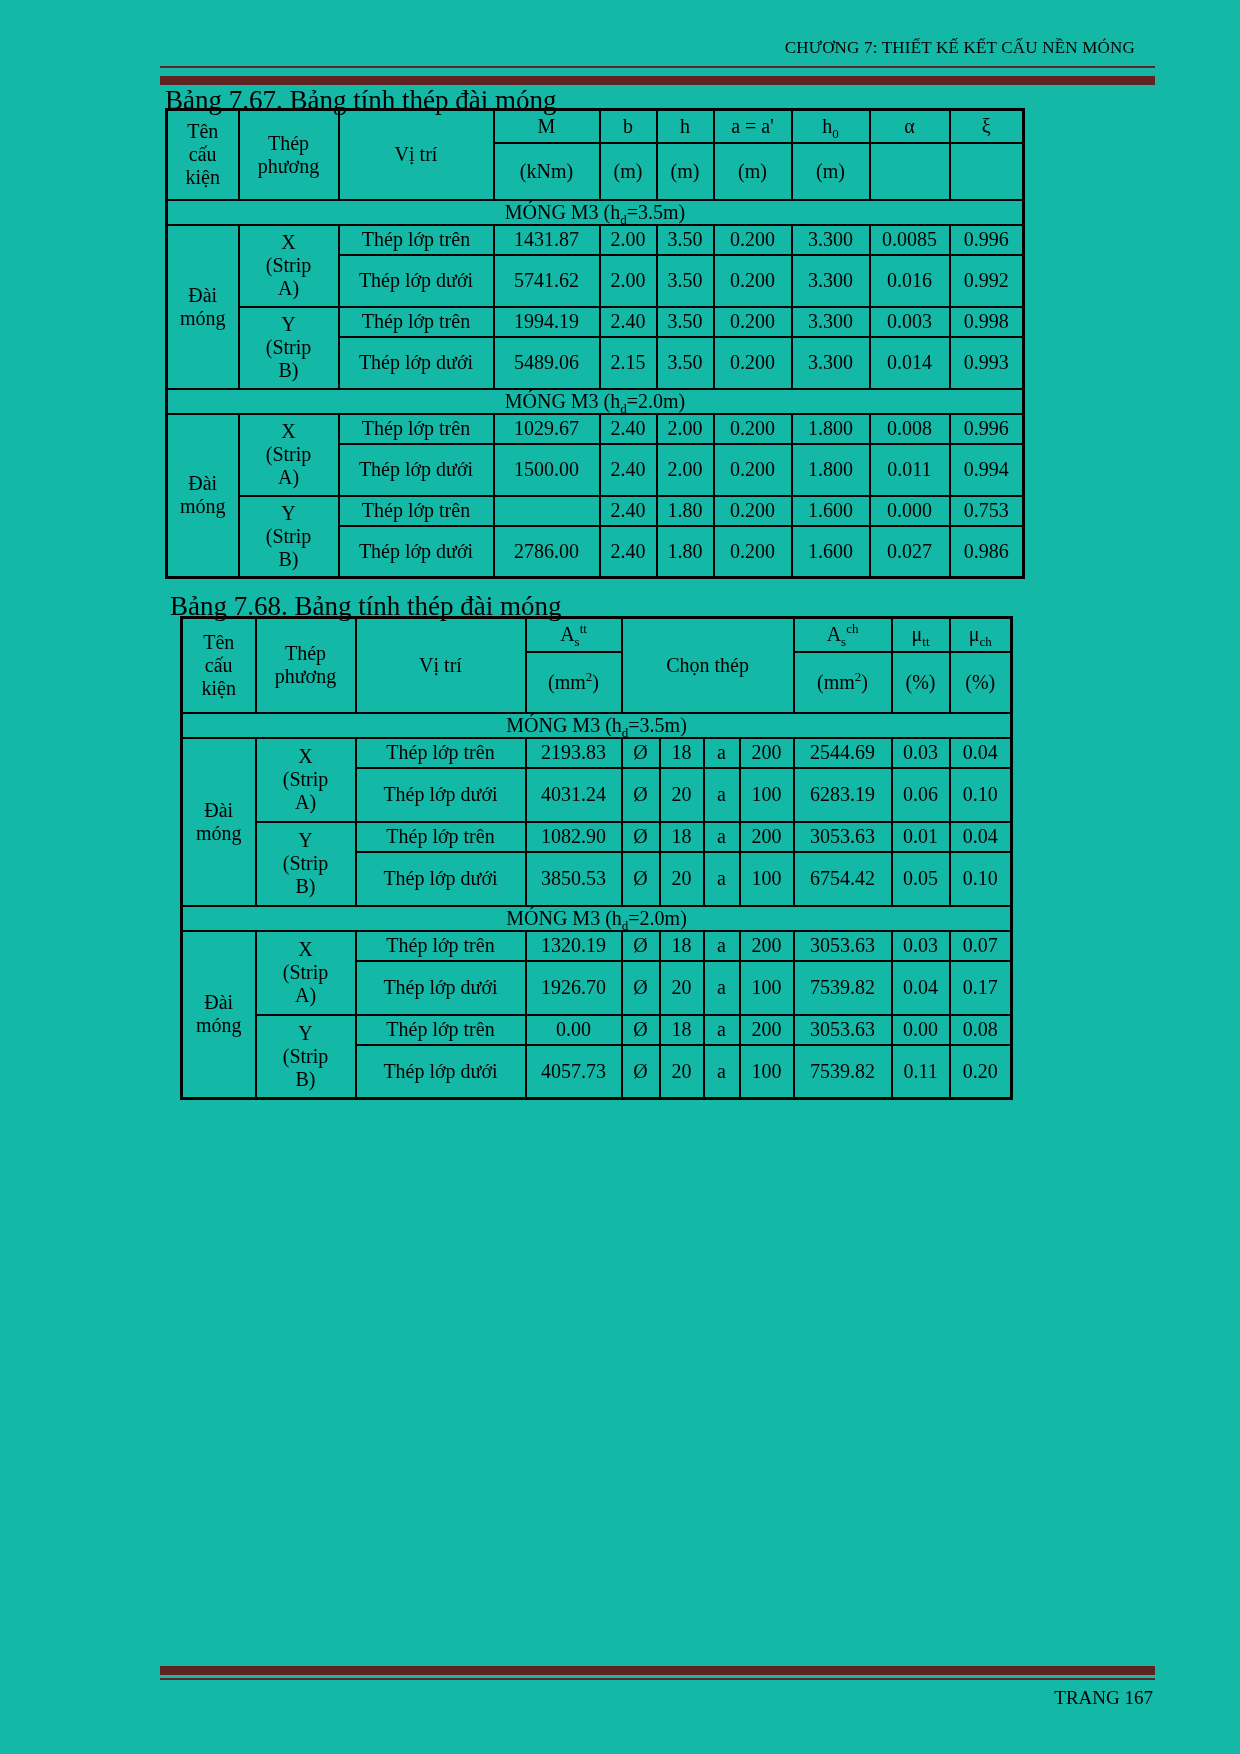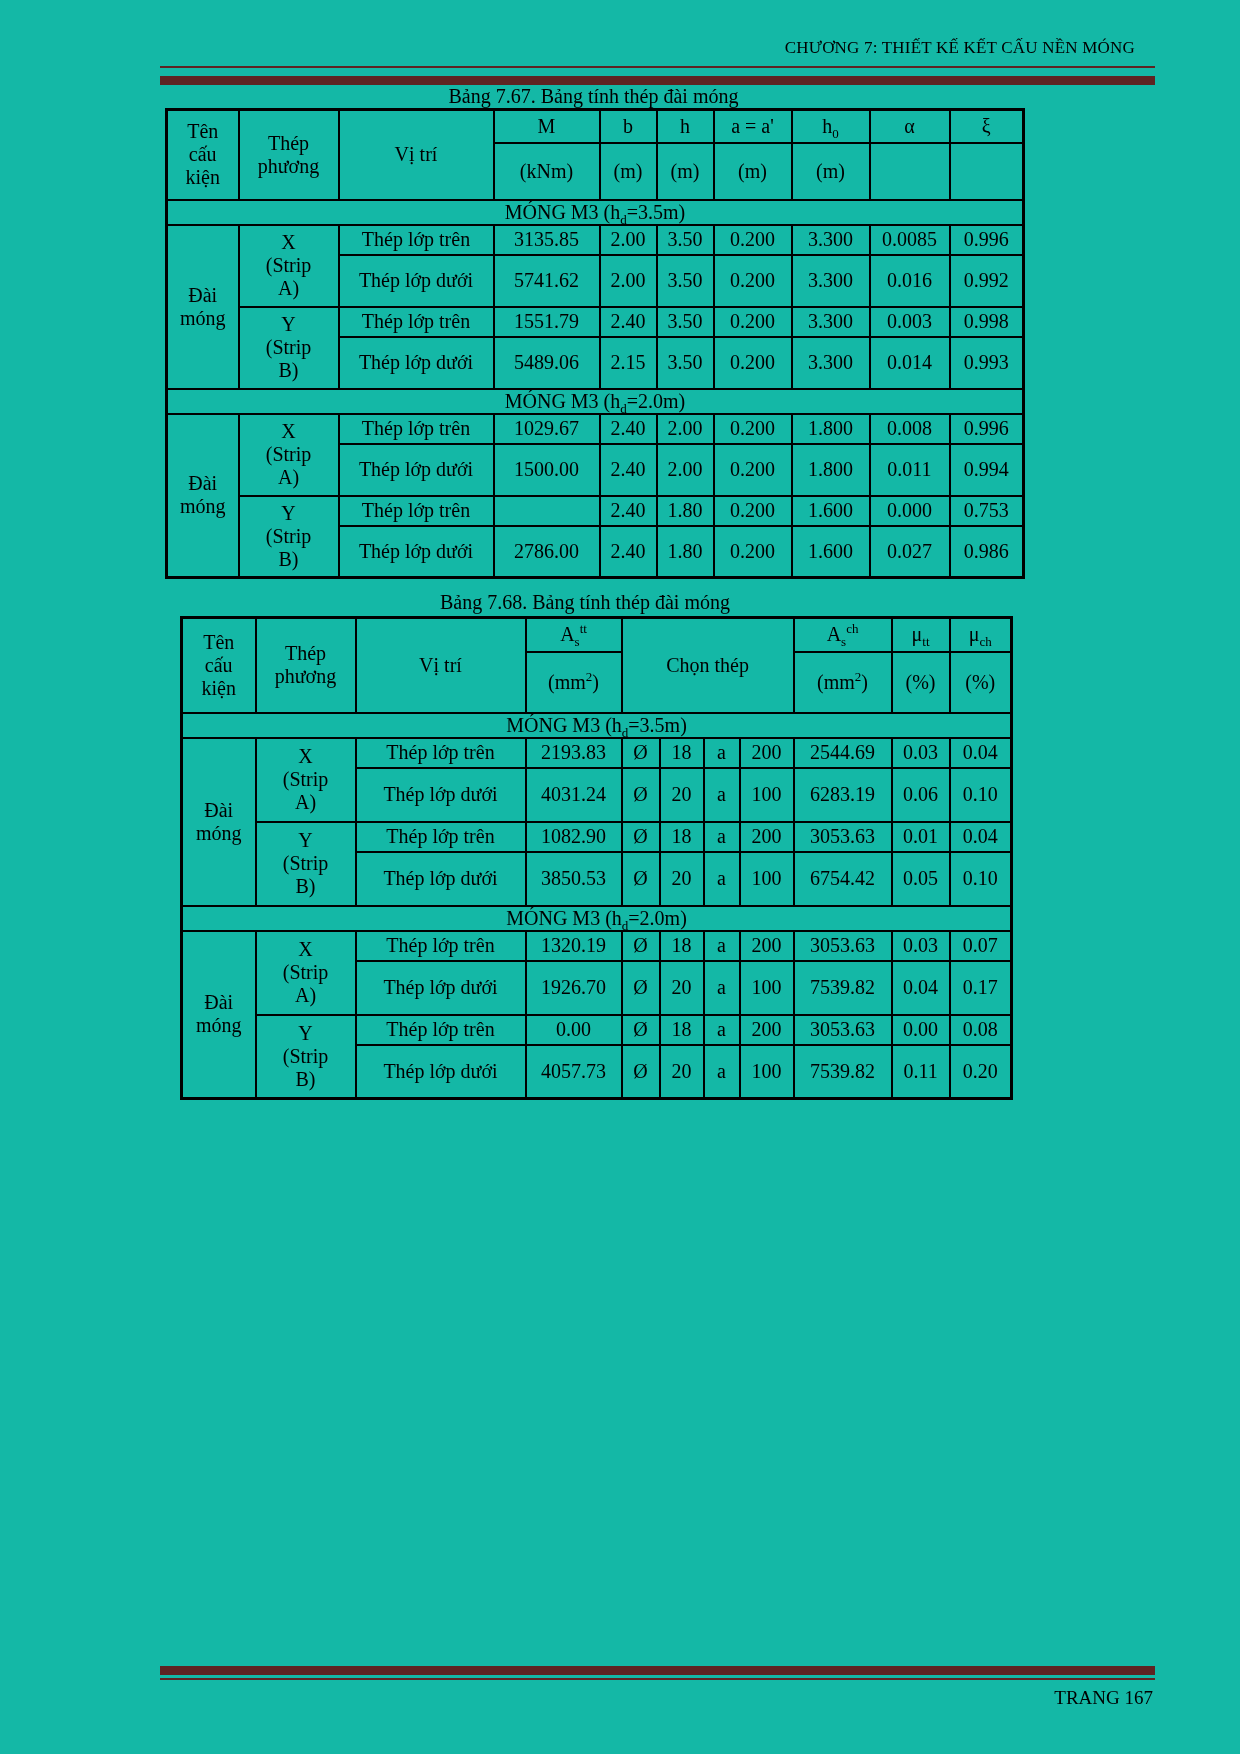--- a/index.html
+++ b/index.html
@@ -15,21 +15,21 @@
   .chapter-header{
     position:absolute;left:160px;top:38px;width:975px;
     text-align:right;font-size:17px;letter-spacing:0.2px;
   }
   .rule{position:absolute;left:160px;width:995px;}
   .rule-thin-top{top:66px;height:2px;}
   .rule-thick-top{top:76px;height:9px;}
   .rule-thick-bottom{top:1666px;height:9px;}
   .rule-thin-bottom{top:1678px;height:2px;}
   .caption{
-    position:absolute;text-align:center;font-size:20px;
+    position:absolute;font-size:27px;
   }
   .caption-1{left:165px;width:857px;top:85px;}
   .caption-2{left:170px;width:830px;top:591px;}
   table.data-table{
     position:absolute;
     border-collapse:collapse;
     table-layout:fixed;
     border:3px solid #000;
     font-size:20px;
   }
@@ -117,21 +117,21 @@
         <tr class="section-row">
           <td class="section-cell" colspan="10"><span>MÓNG M3 (h</span><sub>d</sub><span>=3.5m)</span></td>
         </tr>
         <tr class="row-short">
           <td class="pre" rowspan="4">Đài
 móng</td>
           <td class="pre" rowspan="2">X
 (Strip
 A)</td>
           <td>Thép lớp trên</td>
-          <td>3135.85</td>
+          <td>1431.87</td>
           <td>2.00</td>
           <td>3.50</td>
           <td>0.200</td>
           <td>3.300</td>
           <td>0.0085</td>
           <td>0.996</td>
         </tr>
         <tr class="row-tall">
           <td>Thép lớp dưới</td>
           <td>5741.62</td>
@@ -140,21 +140,21 @@
           <td>0.200</td>
           <td>3.300</td>
           <td>0.016</td>
           <td>0.992</td>
         </tr>
         <tr class="row-short">
           <td class="pre" rowspan="2">Y
 (Strip
 B)</td>
           <td>Thép lớp trên</td>
-          <td>1551.79</td>
+          <td>1994.19</td>
           <td>2.40</td>
           <td>3.50</td>
           <td>0.200</td>
           <td>3.300</td>
           <td>0.003</td>
           <td>0.998</td>
         </tr>
         <tr class="row-tall">
           <td>Thép lớp dưới</td>
           <td>5489.06</td>

